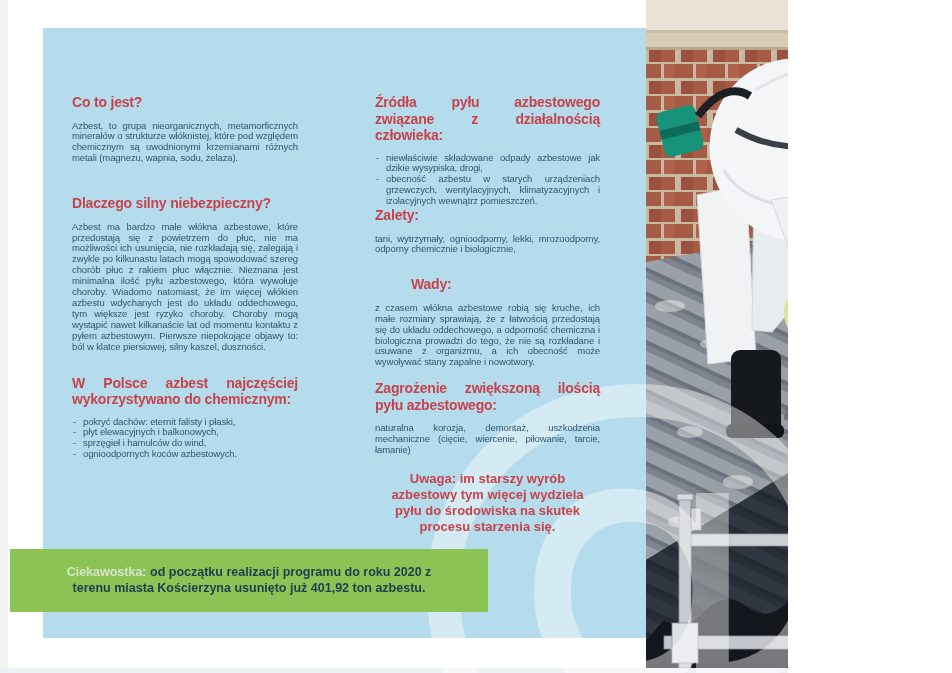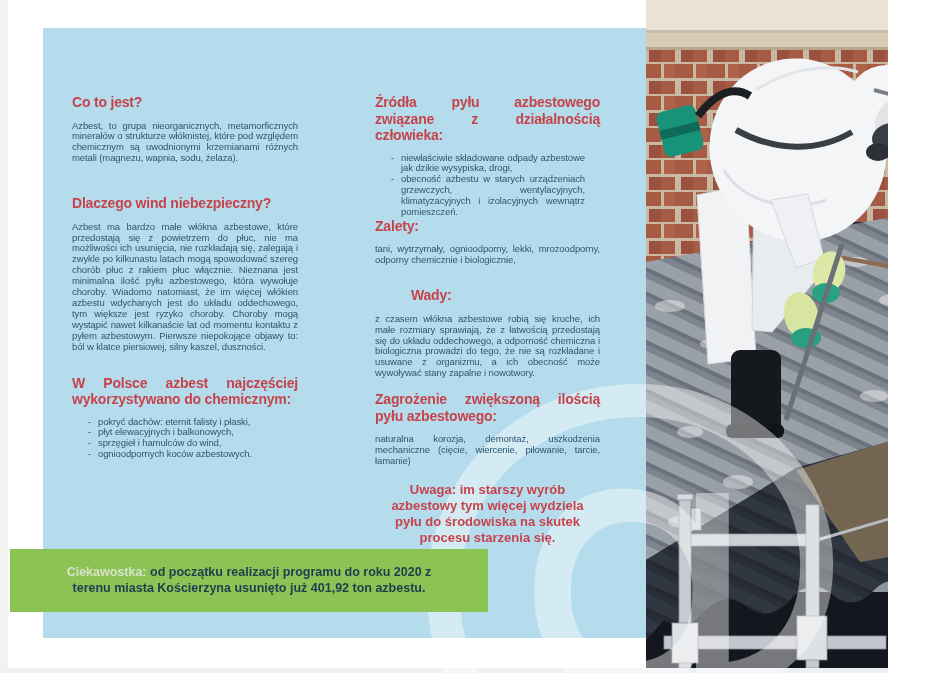--- a/index.html
+++ b/index.html
@@ -1,37 +1,37 @@
 <!DOCTYPE html>
 <html><head>
 <meta charset="utf-8">
 <style>
   html,body{margin:0;padding:0;background:#ffffff;}
   .page{
-    position:relative;width:888px;height:673px;overflow:hidden;background:#ffffff;
+    position:relative;width:788px;height:673px;overflow:hidden;background:#ffffff;
     font-family:"Liberation Sans",sans-serif;
   }
   .edge-strip{position:absolute;left:0;top:0;width:8px;height:673px;background:#f2f2f0;}
   .bottom-line{position:absolute;left:0;top:668px;width:952px;height:5px;background:#eef1f3;}
 
   
   .card{position:absolute;left:43px;top:28px;width:603px;height:610px;background:#b5dcec;}
   .col{position:absolute;top:0;padding-top:66px;z-index:3;}
   .col-left{left:29px;width:226px;}
   .col-right{left:332px;width:225px;}
 
   .sec h3{
     margin:0;font-size:14px;line-height:16.5px;font-weight:bold;color:#c7434b;
     text-align:justify;letter-spacing:-0.2px;
   }
   .sec p{
     margin:10px 0 0;font-size:9.5px;line-height:10.9px;color:#2d5670;
     text-align:justify;letter-spacing:-0.1px;
   }
-  .sec ul{margin:9px 15px 0;padding:0;list-style:none;}
+  .sec ul{margin:9px 0 0;padding:0;list-style:none;}
   .sec li{
     position:relative;padding-left:11px;font-size:9.5px;line-height:10.9px;color:#2d5670;
     text-align:justify;letter-spacing:-0.1px;
   }
   .sec li::before{content:"-";position:absolute;left:1px;top:0;color:#2d5670;}
 
   .col-left  .sec:nth-child(2) h3{margin-top:31px;}
   .col-left  .sec:nth-child(3) h3{margin-top:22px;}
   .col-right .sec:nth-child(2) h3{}
   .col-right .sec:nth-child(3) h3{margin-top:21px;margin-left:36px;}
@@ -71,21 +71,21 @@
   <div class="edge-strip"></div>
   <div class="bottom-line"></div>
 
   <div class="card">
     <div class="col col-left">
         <div class="sec">
           <h3>Co to jest?</h3>
           <p>Azbest, to grupa nieorganicznych, metamorficznych minerałów o strukturze włóknistej, które pod względem chemicznym są uwodnionymi krzemianami różnych metali (magnezu, wapnia, sodu, żelaza).</p>
         </div>
         <div class="sec">
-          <h3>Dlaczego wind niebezpieczny?</h3>
+          <h3>Dlaczego silny niebezpieczny?</h3>
           <p>Azbest ma bardzo małe włókna azbestowe, które przedostają się z powietrzem do płuc, nie ma możliwości ich usunięcia, nie rozkładają się, zalegają i zwykle po kilkunastu latach mogą spowodować szereg chorób płuc z rakiem płuc włącznie. Nieznana jest minimalna ilość pyłu azbestowego, która wywołuje choroby. Wiadomo natomiast, że im więcej włókien azbestu wdychanych jest do układu oddechowego, tym większe jest ryzyko choroby. Choroby mogą wystąpić nawet kilkanaście lat od momentu kontaktu z pyłem azbestowym. Pierwsze niepokojące objawy to: ból w klatce piersiowej, silny kaszel, duszności.</p>
         </div>
         <div class="sec">
           <h3>W Polsce azbest najczęściej wykorzystywano do chemicznym:</h3>
           <ul>
             <li>pokryć dachów: eternit falisty i płaski,</li>
             <li>płyt elewacyjnych i balkonowych,</li>
             <li>sprzęgieł i hamulców do wind,</li>
             <li>ognioodpornych koców azbestowych.</li>
           </ul>

